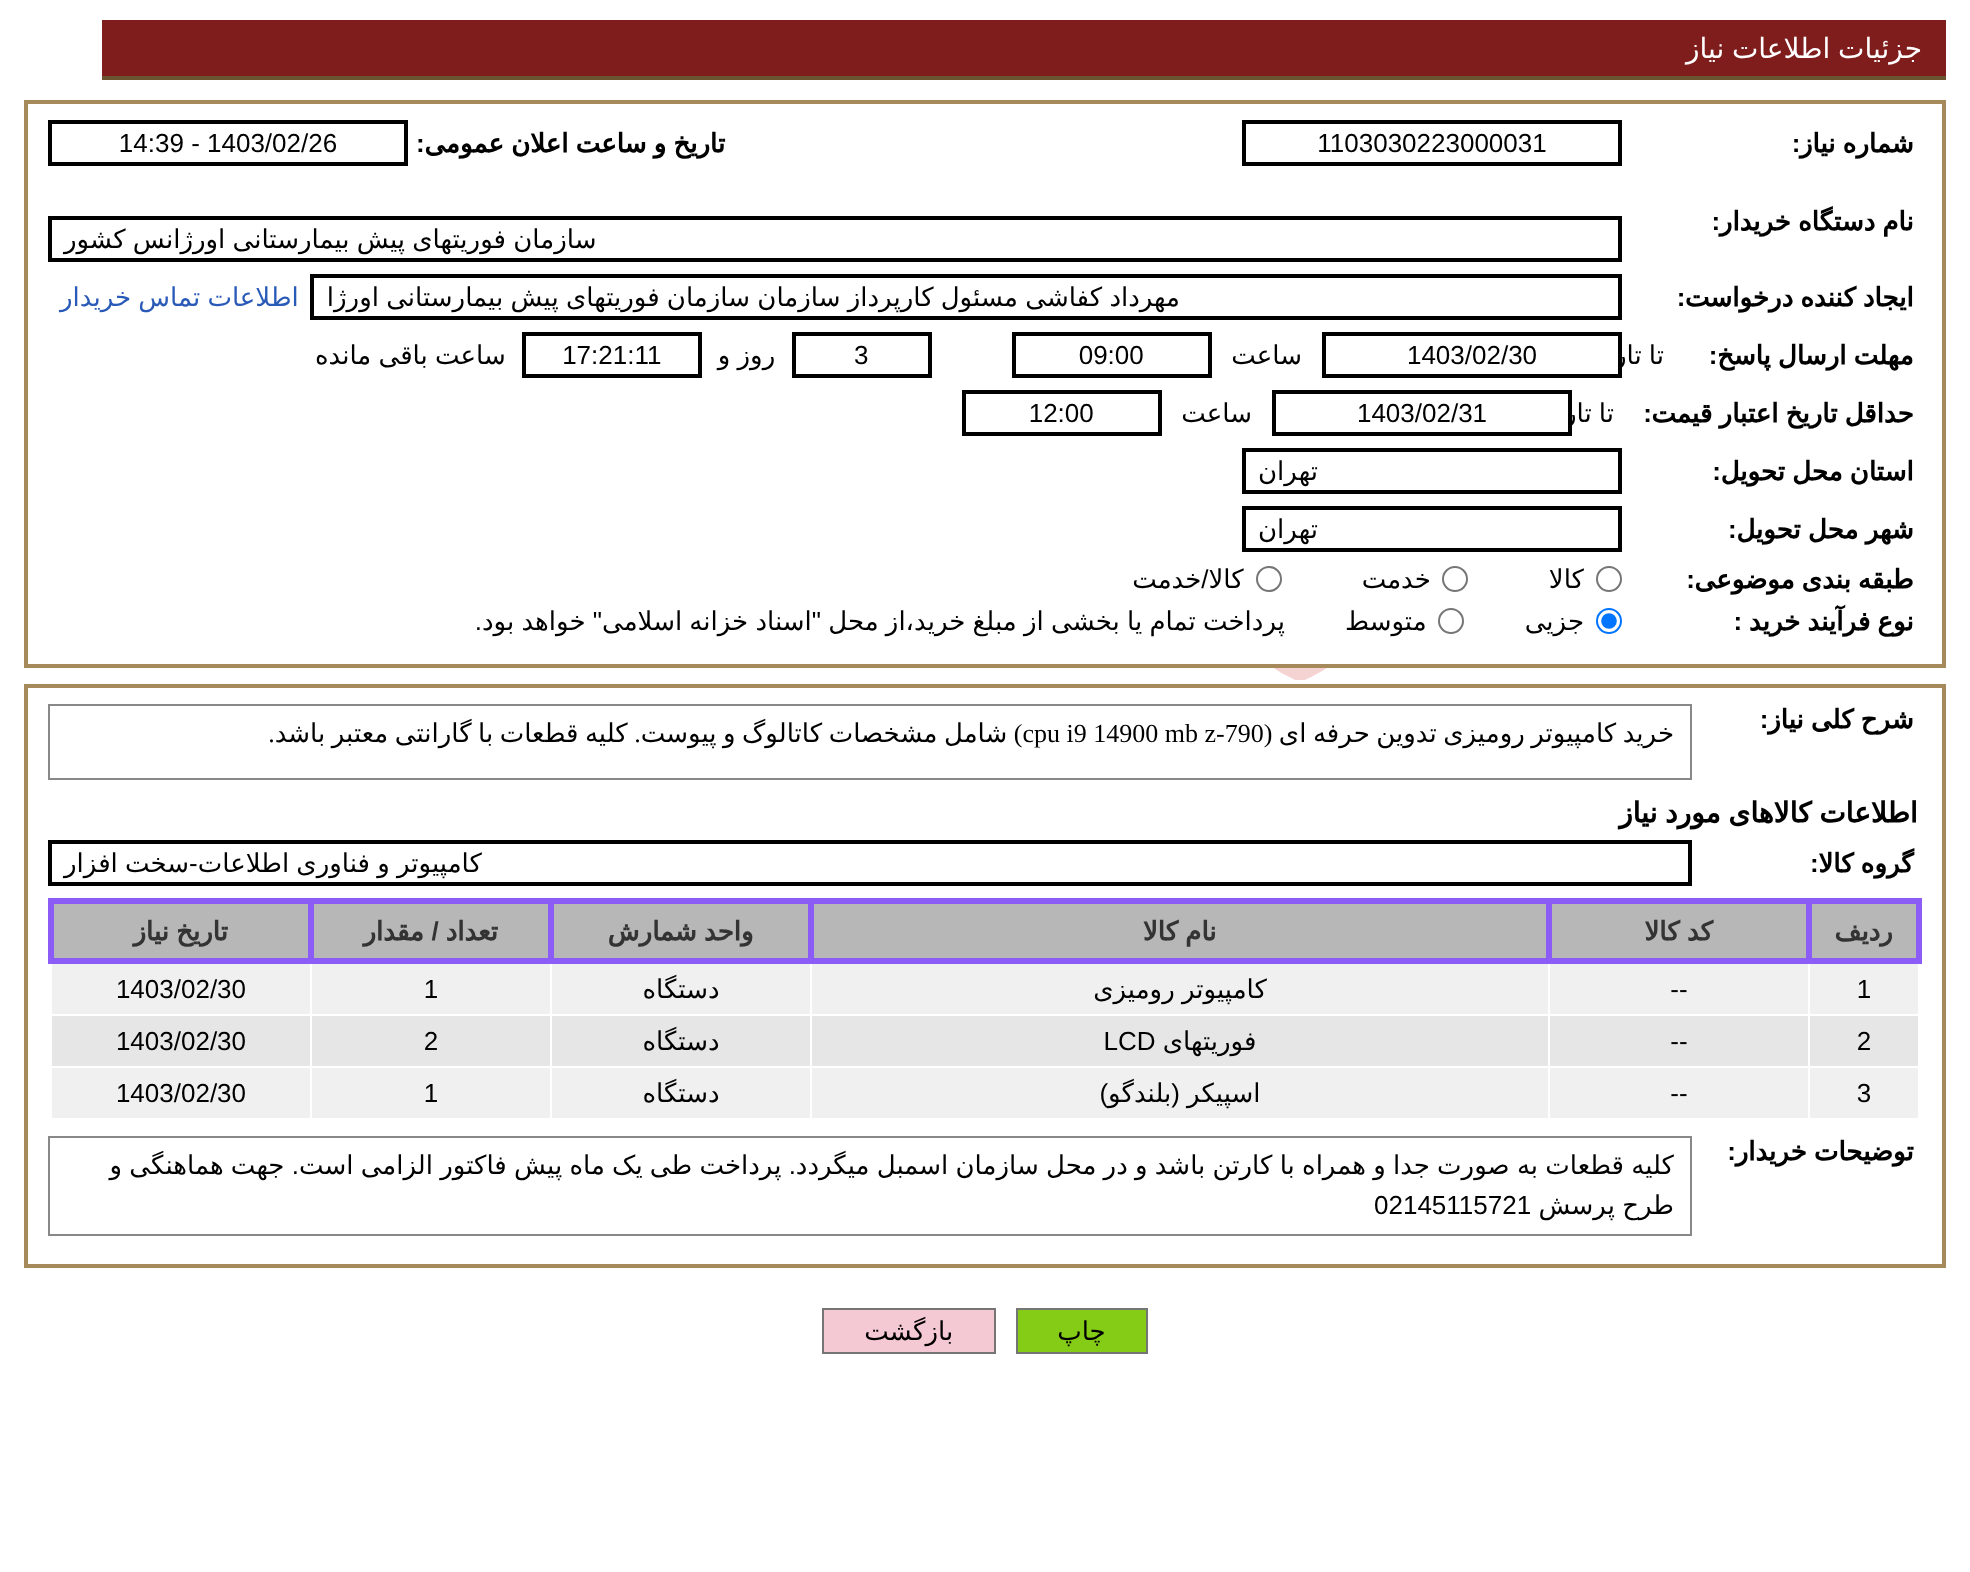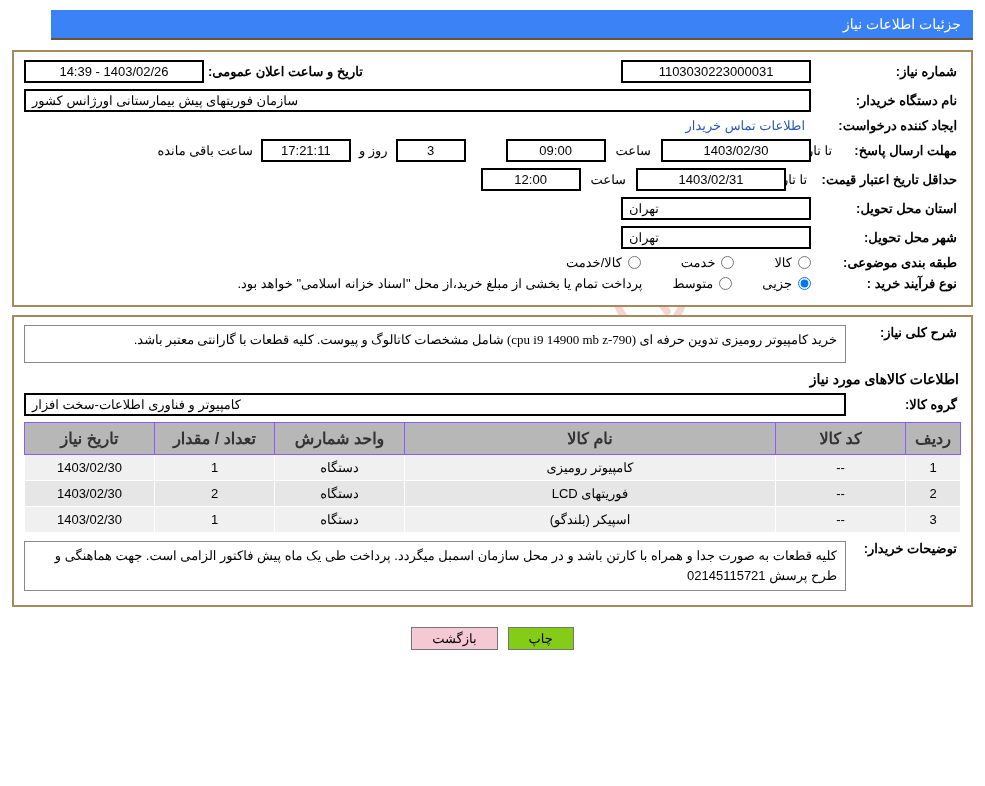--- a/index.html
+++ b/index.html
@@ -1,29 +1,29 @@
 <!DOCTYPE html>
 <html dir="rtl" lang="fa"><head>
 <meta charset="utf-8">
 <style>
 * { box-sizing: border-box; margin: 0; padding: 0; }
 body { font-family: Tahoma, Arial, sans-serif; font-size: 13px; background: #fff; direction: rtl; width: 985px; height: 786px; position: relative; }
 .page { position: absolute; top: 0; left: 0; right: 0; padding: 10px 12px 0 12px; }
-.header-bar { background: #3b82f6; color: #fff; padding: 6px 12px; font-size: 14px; border-bottom: 2px solid #6b5530; margin-bottom: 10px; margin-left: 39px; }
+.header-bar { background: #7f1d1d; color: #fff; padding: 6px 12px; font-size: 14px; border-bottom: 2px solid #6b5530; margin-bottom: 10px; margin-left: 39px; }
 .panel { border: 2px solid #a68a5c; padding: 8px 10px; margin-bottom: 8px; background: #fff; }
 .row { display: flex; align-items: center; margin-bottom: 6px; flex-wrap: nowrap; }
 .label { color: #000; font-weight: bold; padding: 0 4px; white-space: nowrap; }
 .val { border: 2px solid #000000; background: #fff; padding: 2px 6px; font-size: 13px; text-align: center; min-height: 22px; display: inline-flex; align-items: center; justify-content: center; }
 .val-right { justify-content: flex-end; }
 .link { color: #2a5ab8; cursor: pointer; padding: 0 6px; }
 .radio-group { display: inline-flex; align-items: center; gap: 4px; }
 .radio-group input { margin-left: 2px; }
 .section-title { color: #000; font-weight: bold; margin: 8px 2px 6px 2px; font-size: 14px; }
 table.items { width: 100%; border-collapse: collapse; margin-top: 4px; }
-table.items th { background: #b7b7b7; color: #333; padding: 6px 4px; border: 1px solid #8b5cf6; font-size: 16px; font-weight: bold; }
+table.items th { background: #b7b7b7; color: #333; padding: 6px 4px; border: 3px solid #8b5cf6; font-size: 13px; font-weight: bold; }
 table.items td { background: #f0f0f0; padding: 5px 4px; border: 1px solid #fff; text-align: center; font-size: 13px; }
 table.items tr:nth-child(even) td { background: #e6e6e6; }
 .ta { border: 1px solid #888; background: #fff; padding: 4px 8px; font-size: 13px; width: 100%; min-height: 38px; line-height: 20px; text-align: right; overflow: hidden; resize: none; }
 .buttons { display: flex; justify-content: center; gap: 10px; padding: 12px 0; }
 .btn { border: 1px solid #757575; padding: 3px 20px; font-family: inherit; font-size: 13px; cursor: pointer; }
 .btn-print { background: #84cc16; }
 .btn-back { background: #f5c9d4; }
 .wm { position: absolute; top: 240px; left: 150px; right: 150px; text-align: center; pointer-events: none; z-index: 0; opacity: 0.25; }
 .wm-icon { width: 90px; height: 100px; display: inline-block; vertical-align: middle; }
 .wm-text { font-size: 48px; font-weight: bold; color: #bfbfbf; letter-spacing: -1px; vertical-align: middle; margin-right: -8px; }
@@ -49,25 +49,26 @@
     <div class="row">
       <span class="label" style="width:150px;">شماره نیاز:</span>
       <span class="val" style="width:190px;">1103030223000031</span>
       <span style="flex:1"></span>
       <span class="label">تاریخ و ساعت اعلان عمومی:</span>
       <span class="val" style="width:180px;">1403/02/26 - 14:39</span>
     </div>
 
     <div class="row">
       <span class="label" style="width:150px;">نام دستگاه خریدار:</span>
-      <span class="val val-right" style="flex:1;">سازمان فوریتهای پیش بیمارستانی اورژانس کشور</span>
+      <span class="val val-right" style="flex:1;margin-top:19px;">سازمان فوریتهای پیش بیمارستانی اورژانس کشور</span>
     </div>
 
     <div class="row">
       <span class="label" style="width:150px;">ایجاد کننده درخواست:</span>
+      <span class="val val-right" style="flex:1;">مهرداد کفاشی مسئول کارپرداز سازمان سازمان فوریتهای پیش بیمارستانی اورژا</span>
       <span class="link">اطلاعات تماس خریدار</span>
     </div>
 
     <div class="row">
       <span class="label" style="width:125px;">مهلت ارسال پاسخ:</span>
       <span class="label" style="width:25px; font-weight:normal;">تا تاریخ:</span>
       <span class="val" style="width:150px;">1403/02/30</span>
       <span class="label" style="padding:0 10px; font-weight:normal;">ساعت</span>
       <span class="val" style="width:100px;">09:00</span>
       <span style="width:40px;"></span>

